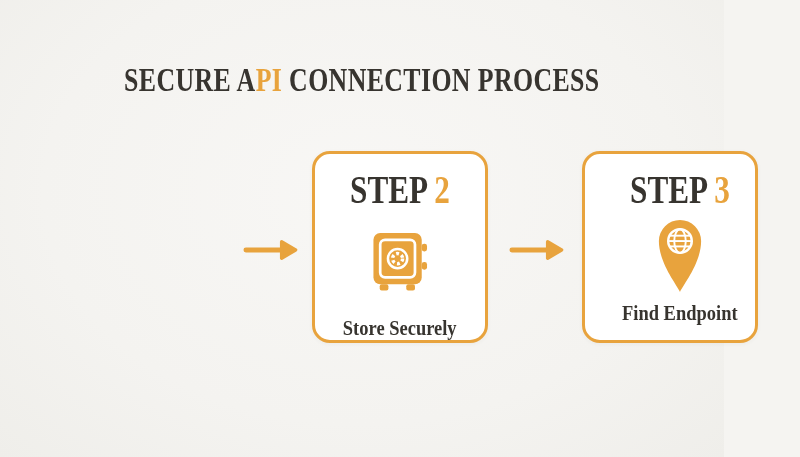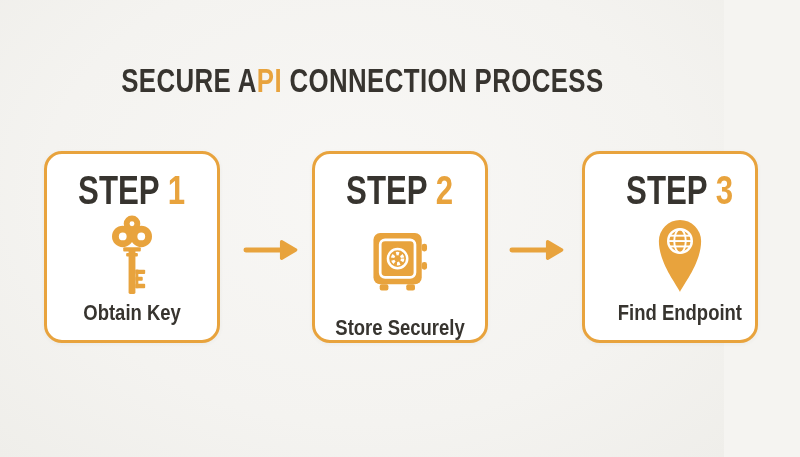--- a/index.html
+++ b/index.html
@@ -13,20 +13,21 @@
   body {
     font-family: "Liberation Sans", sans-serif;
     background: var(--background);
     overflow: hidden;
   }
   .canvas {
     position: relative;
     width: 724px;
     height: 457px;
     background: radial-gradient(ellipse at 50% 42%, #f8f7f5 0%, #f4f3f0 62%, #efeeea 100%);
+    font-family: Liberation Serif, serif;
   }
   .title {
     position: absolute;
     top: 62px;
     left: 0;
     width: 100%;
     text-align: center;
     white-space: nowrap;
   }
   .title-inner {
@@ -103,39 +104,20 @@
 </style>
 </head>
 <body>
 
 <div class="canvas">
 
   <div class="title">
     <div class="title-inner"><span>SECURE A</span><span class="hl">PI</span><span> CONNECTION PROCESS</span></div>
   </div>
 
-  <div class="card c1">
-    <div class="step-heading"><span>STEP </span><span class="num">1</span></div>
-    <div class="icon-wrap">
-
-      <svg width="50" height="80" viewBox="0 0 50 82" fill="none">
-        <circle cx="25" cy="9" r="5.5" stroke="#E8A33D" stroke-width="6"></circle>
-        <circle cx="15.5" cy="22" r="7.5" stroke="#E8A33D" stroke-width="7"></circle>
-        <circle cx="34.5" cy="22" r="7.5" stroke="#E8A33D" stroke-width="7"></circle>
-        <rect x="16" y="33" width="18" height="4.5" rx="1" fill="#E8A33D"></rect>
-        <rect x="19" y="39" width="12" height="3.5" rx="1" fill="#E8A33D"></rect>
-        <rect x="21.5" y="35" width="7" height="46" rx="1.5" fill="#E8A33D"></rect>
-        <rect x="28.5" y="56" width="3" height="19" fill="#E8A33D"></rect>
-        <rect x="28.5" y="56" width="10" height="4.5" rx="1" fill="#E8A33D"></rect>
-        <rect x="28.5" y="63.2" width="7.5" height="4.2" rx="1" fill="#E8A33D"></rect>
-        <rect x="28.5" y="70.5" width="10" height="4.5" rx="1" fill="#E8A33D"></rect>
-      </svg>
-    </div>
-    <div class="caption">Obtain Key</div>
-  </div>
 
   <svg class="arrow a1" viewBox="0 0 58 26" fill="none">
     <line x1="3" y1="13" x2="41" y2="13" stroke="#E8A33D" stroke-width="5" stroke-linecap="round"></line>
     <path d="M40 4.5 L54.5 13 L40 21.5 Z" fill="#E8A33D" stroke="#E8A33D" stroke-width="3.5" stroke-linejoin="round" stroke-linecap="round"></path>
   </svg>
 
   <div class="card c2">
     <div class="step-heading"><span>STEP </span><span class="num">2</span></div>
     <div class="icon-wrap">
 

